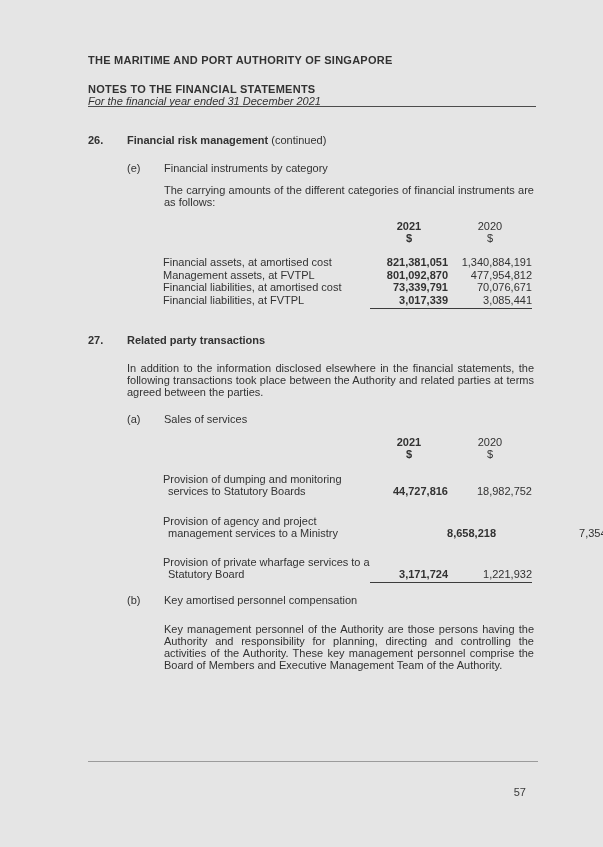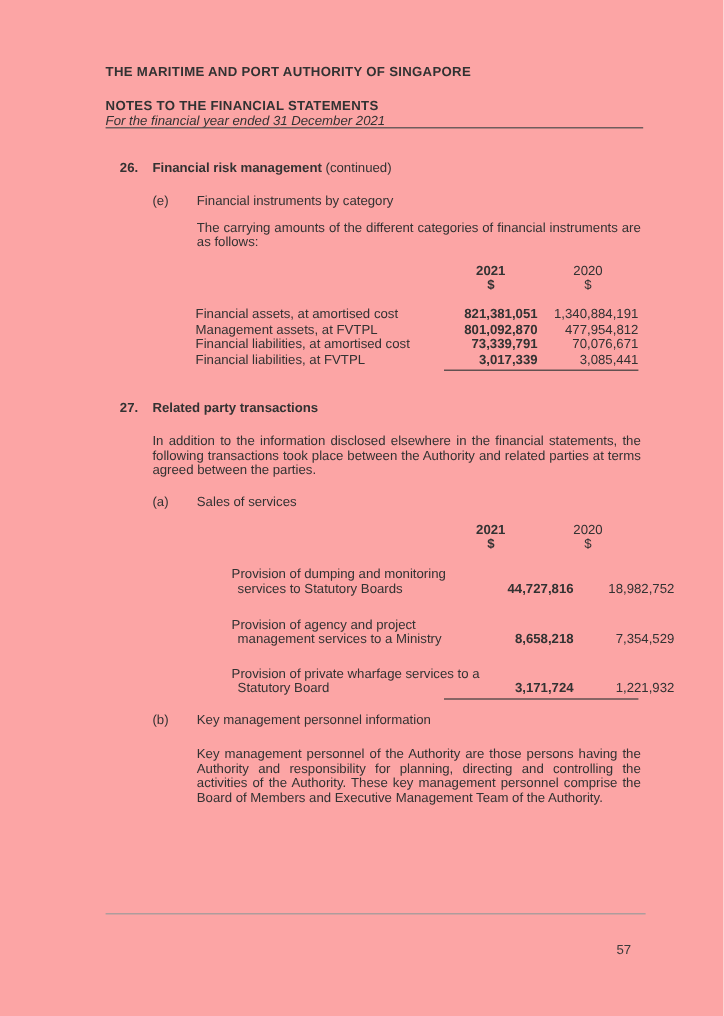--- a/index.html
+++ b/index.html
@@ -1,49 +1,49 @@
 <!DOCTYPE html>
 <html><head>
 <meta charset="utf-8">
 <style>
   * { margin:0; padding:0; box-sizing:border-box; }
   html,body { background:#ffffff; }
   .page {
     position:relative;
     width:603px; height:847px;
-    background:#fca5a5;
+    background:#e5e5e5;
     font-family:"Liberation Sans", sans-serif;
     font-size:11px;
     color:#323232;
     overflow:hidden;
   }
   .abs { position:absolute; }
   .b { font-weight:bold; }
   .hdr-org   { left:88px; top:54px;  font-weight:bold; letter-spacing:.25px; }
   .hdr-title { left:88px; top:83px;  font-weight:bold; letter-spacing:.25px; }
   .hdr-period{ left:88px; top:95px;  font-style:italic; }
   .hdr-rule  { left:88px; top:106px; width:448px; border-top:1.6px solid #4c4c4c; }
 
-  .sec-head { display:flex; line-height:12px;text-align:center; }
+  .sec-head { display:flex; line-height:12px; }
   .sec-num  { width:39px; font-weight:bold; }
   .sub-row  { display:flex; line-height:12px; }
   .sub-num  { width:37px; }
 
   .para { text-align:justify; line-height:12.1px; }
 
   .grid3 { display:grid; grid-template-columns:207px 78px 84px; }
   .t-hdr .ycell { text-align:center; line-height:12px; }
   .t-rows { margin-top:12px; }
   .t-row  { line-height:12.5px; }
   .lblcell { white-space:nowrap; overflow:visible; }
   .valcell { text-align:right; white-space:nowrap; }
   .v2021 { font-weight:bold; }
   .t-rule { margin-left:207px; width:162px; border-top:1.6px solid #3c3c3c; margin-top:2px; }
 
-  .row27 { line-height:11.9px;margin-left:30px; }
+  .row27 { line-height:11.9px; }
   .row27 .valcell { align-self:end; }
   .l2 { padding-left:5px; }
 
   .foot-rule { left:88px; top:761px; width:450px; border-top:1px solid #9b9b9b; }
   .page-num  { left:88px; top:786px; width:445px; text-align:right; padding-right:7px; color:#3a3a3a; }
 </style>
 </head>
 <body>
 
 <div class="page">
@@ -132,21 +132,21 @@
 
     <div class="grid3 row27" style="margin-top:14px;">
       <div class="lblcell">
         <div>Provision of dumping and monitoring</div>
         <div class="l2">services to Statutory Boards</div>
       </div>
       <div class="valcell v2021">44,727,816</div>
       <div class="valcell">18,982,752</div>
     </div>
 
-    <div class="grid3 row27" style="margin-top:18px;">
+    <div class="grid3 row27" style="margin-top:18px;gap:48px;">
       <div class="lblcell">
         <div>Provision of agency and project</div>
         <div class="l2">management services to a Ministry</div>
       </div>
       <div class="valcell v2021">8,658,218</div>
       <div class="valcell">7,354,529</div>
     </div>
 
     <div class="grid3 row27" style="margin-top:17px;">
       <div class="lblcell">
@@ -154,21 +154,21 @@
         <div class="l2">Statutory Board</div>
       </div>
       <div class="valcell v2021">3,171,724</div>
       <div class="valcell">1,221,932</div>
     </div>
     <div class="t-rule"></div>
   </div>
 
   <div class="abs sub-row" style="left:127px; top:594px;">
     <span class="sub-num">(b)</span>
-    <span>Key management personnel information</span>
+    <span>Key amortised personnel compensation</span>
   </div>
 
   <div class="abs para" style="left:164px; top:623px; width:370px;">Key management personnel of the Authority are those persons having the Authority and responsibility for planning, directing and controlling the activities of the Authority. These key management personnel comprise the Board of Members and Executive Management Team of the Authority.</div>
 
   <div class="abs foot-rule"></div>
   <div class="abs page-num">57</div>
 
 </div>
 
 </body></html>

